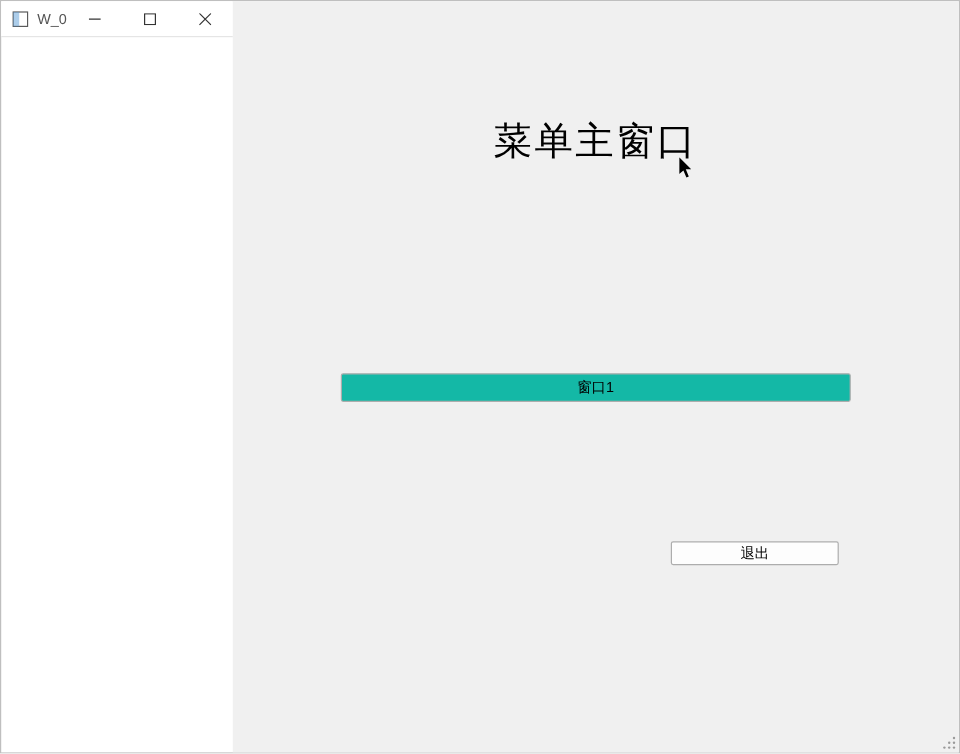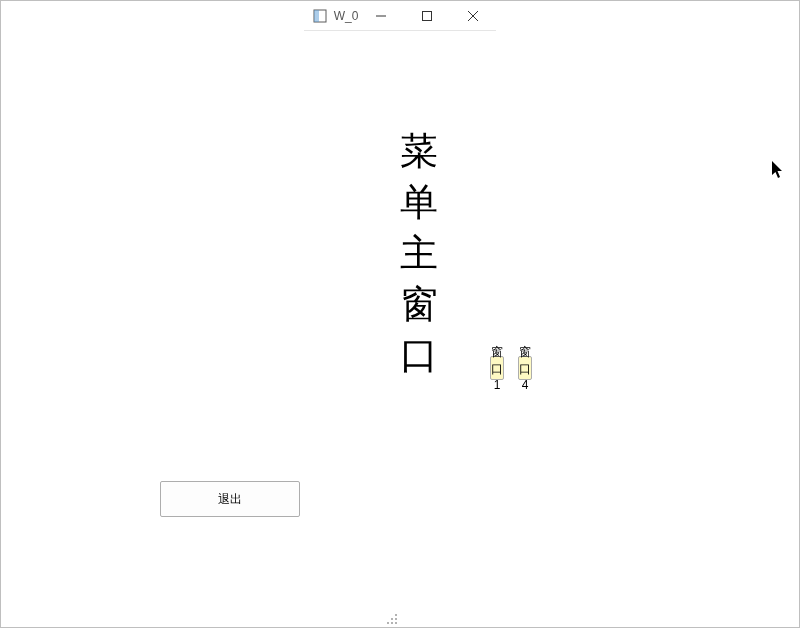--- a/index.html
+++ b/index.html
@@ -1,21 +1,21 @@
 <!DOCTYPE html>
 <html><head>
   <meta charset="utf-8">
   <style>
     * { box-sizing: border-box; margin: 0; padding: 0; }
     html, body { width: 800px; height: 628px; overflow: hidden; font-family: "Microsoft YaHei", "SimSun", sans-serif; }
     .window {
       width: 800px; height: 628px;
       background: #ffffff;
       border: 1px solid #bfbfbf;
-      display: flex; flex-direction: column; align-items: center;
+      display: flex; 
     }
     .titlebar {
       height: 30px;
       background: #ffffff;
       display: flex; align-items: center;
       border-bottom: 1px solid #e5e5e5;
       padding-left: 8px;
     }
     .titlebar-icon {
       width: 16px; height: 16px;
@@ -40,51 +40,50 @@
       flex: 1; position: relative;
       background: #f0f0f0;
     }
 
     .heading {
       position: absolute;
       left: 0; right: 0;
       top: 95px;
       text-align: center;
       font-family: "SimSun", "NSimSun", serif;
-      font-size: 38px;
+      font-size: 32px;
       color: #000;
       letter-spacing: 2px;
     }
 
     .btn-row {
       position: absolute;
       left: 90px; right: 90px;
       top: 310px;
       display: flex;
       gap: 14px;
     }
     .btn {
       flex: 1;
       height: 24px;
-      background: #fef9c3;
+      background: #14b8a6;
       border: 1px solid #adadad;
       border-radius: 2px;
       font-size: 12px;
       color: #000;
       display: inline-flex; align-items: center; justify-content: center;
       font-family: "SimSun", sans-serif;
-      margin-top: 15px;
     }
 
     .exit-btn {
       position: absolute;
       right: 100px;
       top: 450px;
       width: 140px;
-      height: 36px;
+      height: 20px;
       background: #fdfdfd;
       border: 1px solid #adadad;
       border-radius: 2px;
       font-size: 12px;
       color: #000;
       display: inline-flex; align-items: center; justify-content: center;
       font-family: "SimSun", sans-serif;
     }
 
     .resize-grip {
@@ -133,21 +132,20 @@
       </button>
     </div>
   </div>
 
   <div class="client">
 
     <div class="heading">菜单主窗口</div>
 
     <div class="btn-row">
       <button class="btn">窗口1</button>
-      <button class="btn">窗口4</button>
     </div>
 
     <button class="exit-btn">退出</button>
 
     <div class="resize-grip">
       <svg width="14" height="14" viewBox="0 0 14 14">
         <circle cx="12" cy="4" r="1" fill="#9a9a9a"></circle>
         <circle cx="8" cy="8" r="1" fill="#9a9a9a"></circle>
         <circle cx="12" cy="8" r="1" fill="#9a9a9a"></circle>
         <circle cx="4" cy="12" r="1" fill="#9a9a9a"></circle>

